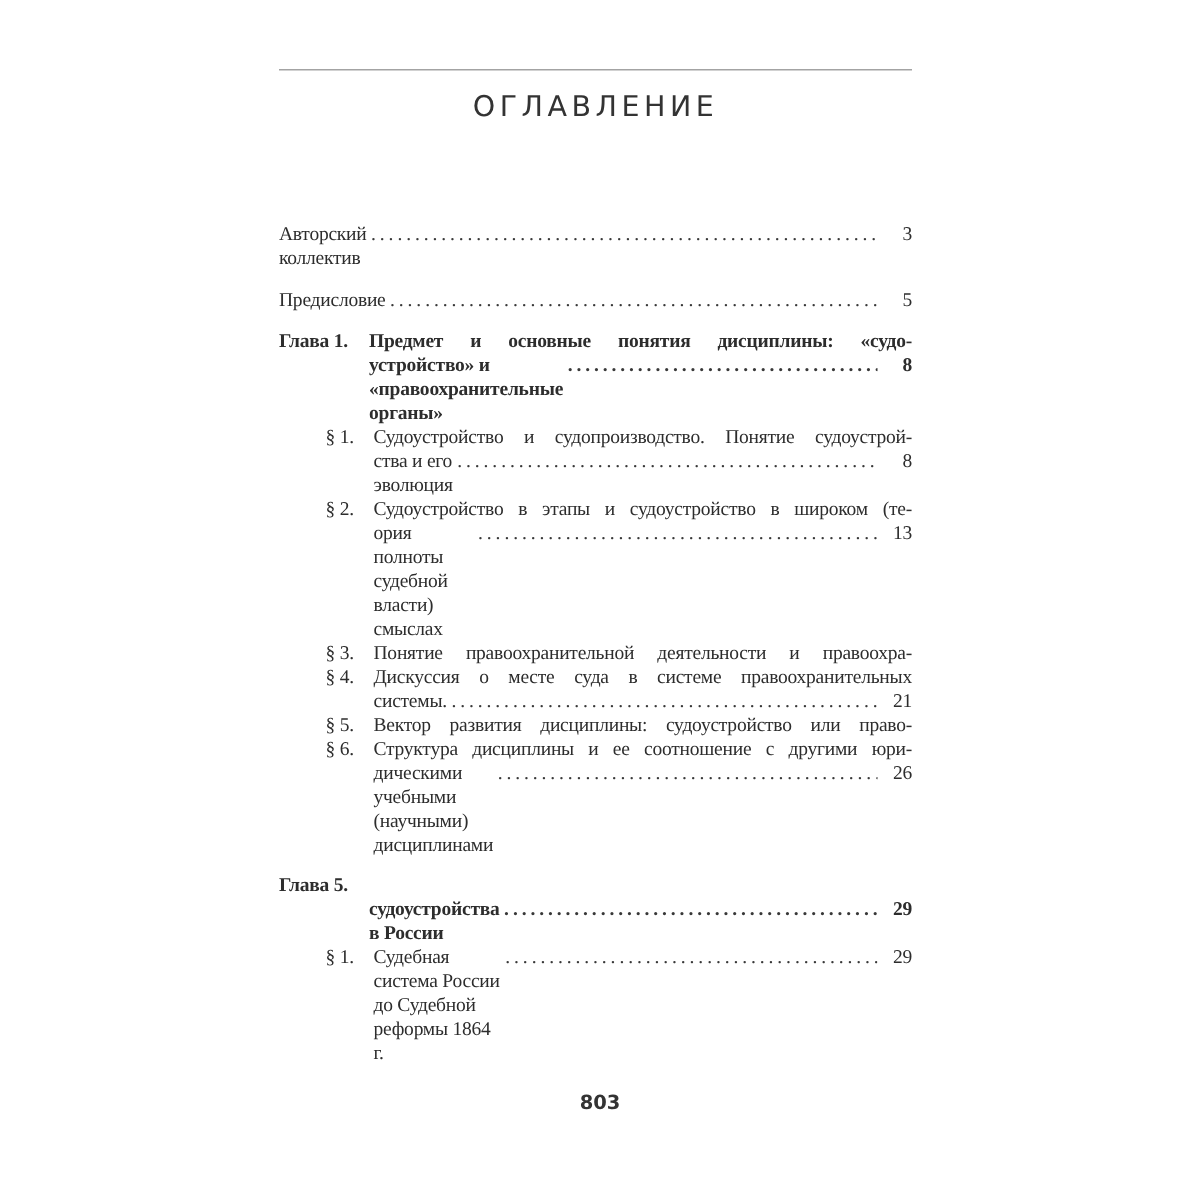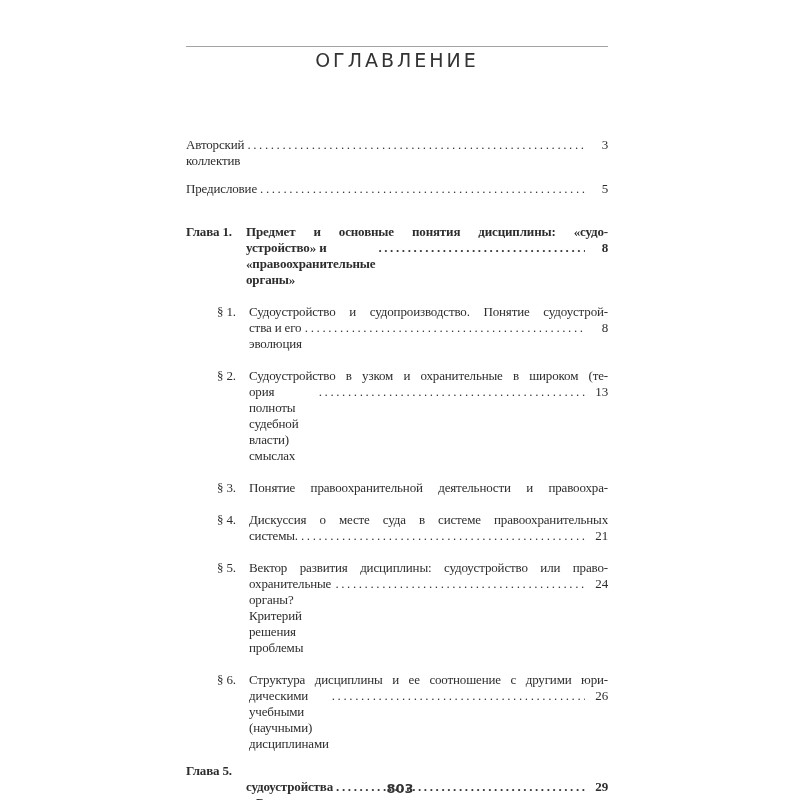--- a/index.html
+++ b/index.html
@@ -22,20 +22,21 @@
     position: absolute;
     left: 186px;
     top: 46px;
     width: 422px;
   }
   .rule {
     border-top: 1px solid #a3a3a3;
     height: 0;
   }
   .title {
+    margin-top: 11px;
     text-align: center;
     font-family: "DejaVu Sans", "Liberation Sans", sans-serif;
     font-size: 19px;
     line-height: 26px;
     letter-spacing: 3px;
     color: #333333;
   }
   .toc {
     margin-top: 64px;
     font-size: 13px;
@@ -62,21 +63,20 @@
     flex: none;
     width: 32px;
   }
   .cont-ch { flex: none; width: 60px; }
   .cont-sec { flex: none; width: 63px; }
   .t { }
   .t.grow {
     flex: 1 1 auto;
     text-align: justify;
     text-align-last: justify;
-    margin-top: 16px;
   }
   .dots {
     flex: 1 1 auto;
     overflow: hidden;
     white-space: nowrap;
     margin: 0 3px 0 3px;
     color: #383838;
   }
   .dots::after {
     content: "......................................................................................................................................................";
@@ -84,21 +84,21 @@
   }
   .pg {
     flex: none;
     min-width: 20px;
     text-align: right;
   }
   .footer {
     position: absolute;
     left: 0;
     right: 0;
-    top: 781px;
+    top: 728px;
     text-align: center;
     font-family: "DejaVu Sans", "Liberation Sans", sans-serif;
     font-size: 13px;
     font-weight: bold;
     color: #333333;
   }
 </style>
 </head>
 <body>
 
@@ -143,21 +143,21 @@
             <span class="cont-sec"></span>
             <span class="t">ства и его эволюция</span>
             <span class="dots"></span>
             <span class="pg">8</span>
           </div>
         </div>
         <div class="entry section">
           <div class="row">
             <span class="sp-sec"></span>
             <span class="lbl-sec">§ 2.</span>
-            <span class="t grow">Судоустройство в узком и охранительные в широком (те-</span>
+            <span class="t grow">Судоустройство в этапы и судоустройство в широком (те-</span>
           </div>
           <div class="row">
             <span class="cont-sec"></span>
             <span class="t">ория полноты судебной власти) смыслах</span>
             <span class="dots"></span>
             <span class="pg">13</span>
           </div>
         </div>
         <div class="entry section">
           <div class="row">
@@ -177,26 +177,20 @@
             <span class="t">системы.</span>
             <span class="dots"></span>
             <span class="pg">21</span>
           </div>
         </div>
         <div class="entry section">
           <div class="row">
             <span class="sp-sec"></span>
             <span class="lbl-sec">§ 5.</span>
             <span class="t grow">Вектор развития дисциплины: судоустройство или право-</span>
-          </div>
-          <div class="row">
-            <span class="cont-sec"></span>
-            <span class="t">охранительные органы? Критерий решения проблемы</span>
-            <span class="dots"></span>
-            <span class="pg">24</span>
           </div>
         </div>
         <div class="entry section">
           <div class="row">
             <span class="sp-sec"></span>
             <span class="lbl-sec">§ 6.</span>
             <span class="t grow">Структура дисциплины и ее соотношение с другими юри-</span>
           </div>
           <div class="row">
             <span class="cont-sec"></span>

